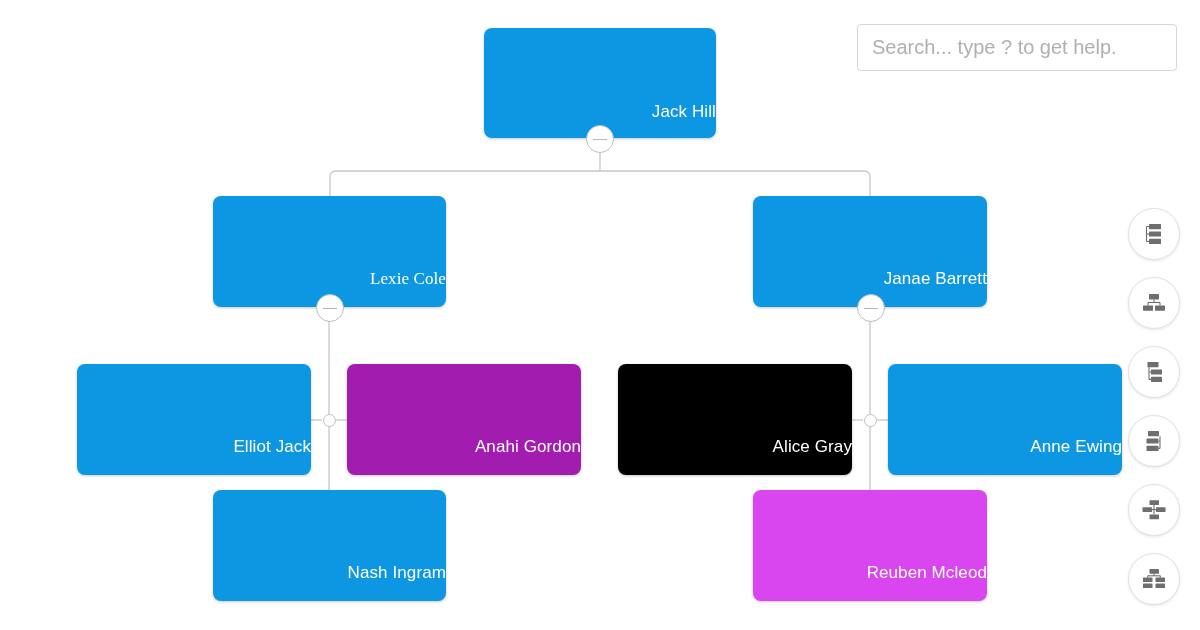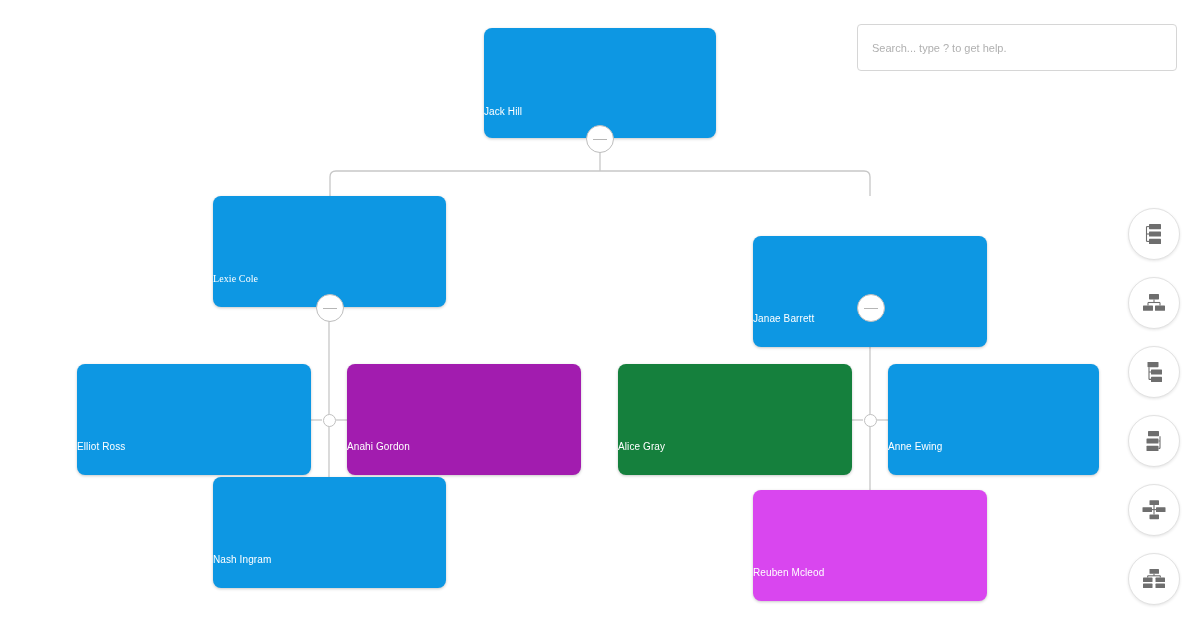--- a/index.html
+++ b/index.html
@@ -38,23 +38,23 @@
     border-radius: 8px;
     box-sizing: border-box;
     box-shadow: 0 1px 3px rgba(0,0,0,0.22);
     cursor: pointer;
     overflow: hidden;
   }
   .node-label {
     position: absolute;
     left: 0;
     right: 0;
-    text-align: left;
+    text-align: right;
     color: #ffffff;
-    font-size: 10px;
+    font-size: 17px;
     line-height: 17px;
     letter-spacing: 0.1px;
     white-space: nowrap;
   }
 
   
   .toggle-btn {
     position: absolute;
     width: 28px;
     height: 28px;
@@ -93,21 +93,21 @@
     left: 857px;
     top: 24px;
     width: 320px;
     height: 47px;
     box-sizing: border-box;
     border: 1px solid #d6d6d6;
     border-radius: 4px;
     background: #ffffff;
     padding: 0 14px;
     font-family: "Liberation Sans", sans-serif;
-    font-size: 11px;
+    font-size: 20px;
     color: #4a4a4a;
     outline: none;
   }
   #search-box::placeholder {
     color: #b0b0b0;
     opacity: 1;
   }
 
   
   #layout-toolbar {
@@ -161,37 +161,37 @@
 
   <div id="node-layer">
       <div class="node" style="left: 484px; top: 28px; width: 232px; height: 110px; background: rgb(13, 151, 227);">
         <div class="node-label" style="top: 75px; color: rgb(255, 255, 255);">Jack Hill</div>
       </div>
       <div class="toggle-btn" style="left: 586px; top: 125px;"></div>
       <div class="node" style="left: 213px; top: 196px; width: 233px; height: 111px; background: rgb(13, 151, 227); font-family: Liberation Serif, serif;">
         <div class="node-label" style="top: 74px; color: rgb(255, 255, 255);">Lexie Cole</div>
       </div>
       <div class="toggle-btn" style="left: 316px; top: 294px;"></div>
-      <div class="node" style="left: 753px; top: 196px; width: 234px; height: 111px; background: rgb(13, 151, 227); margin-top: 40px;">
+      <div class="node" style="left: 753px; top: 196px; width: 234px; height: 111px; background: rgb(13, 151, 227);">
         <div class="node-label" style="top: 74px; color: rgb(255, 255, 255);">Janae Barrett</div>
       </div>
       <div class="toggle-btn" style="left: 857px; top: 294px;"></div>
       <div class="node" style="left: 77px; top: 364px; width: 234px; height: 111px; background: rgb(13, 151, 227);">
-        <div class="node-label" style="top: 74px; color: rgb(255, 255, 255);">Elliot Ross</div>
+        <div class="node-label" style="top: 74px; color: rgb(255, 255, 255);">Elliot Jack</div>
       </div>
       <div class="node" style="left: 347px; top: 364px; width: 234px; height: 111px; background: #a21caf;">
         <div class="node-label" style="top: 74px; color: rgb(255, 255, 255);">Anahi Gordon</div>
       </div>
-      <div class="node" style="left: 213px; top: 477px; width: 233px; height: 111px; background: rgb(13, 151, 227);">
+      <div class="node" style="left: 213px; top: 490px; width: 233px; height: 111px; background: rgb(13, 151, 227);">
         <div class="node-label" style="top: 74px; color: rgb(255, 255, 255);">Nash Ingram</div>
       </div>
-      <div class="node" style="left: 618px; top: 364px; width: 234px; height: 111px; background: #15803d;">
+      <div class="node" style="left: 618px; top: 364px; width: 234px; height: 111px; background: #000000;">
         <div class="node-label" style="top: 74px; color: rgb(255, 255, 255);">Alice Gray</div>
       </div>
-      <div class="node" style="left: 888px; top: 364px; width: 211px; height: 111px; background: rgb(13, 151, 227);">
+      <div class="node" style="left: 888px; top: 364px; width: 234px; height: 111px; background: rgb(13, 151, 227);">
         <div class="node-label" style="top: 74px; color: rgb(255, 255, 255);">Anne Ewing</div>
       </div>
       <div class="node" style="left: 753px; top: 490px; width: 234px; height: 111px; background: #d946ef;">
         <div class="node-label" style="top: 74px; color: rgb(255, 255, 255);">Reuben Mcleod</div>
       </div>
       <div class="junction-dot" style="left: 322.5px; top: 413.5px;"></div>
       <div class="junction-dot" style="left: 863.5px; top: 413.5px;"></div>
     </div>
 </div>
 

